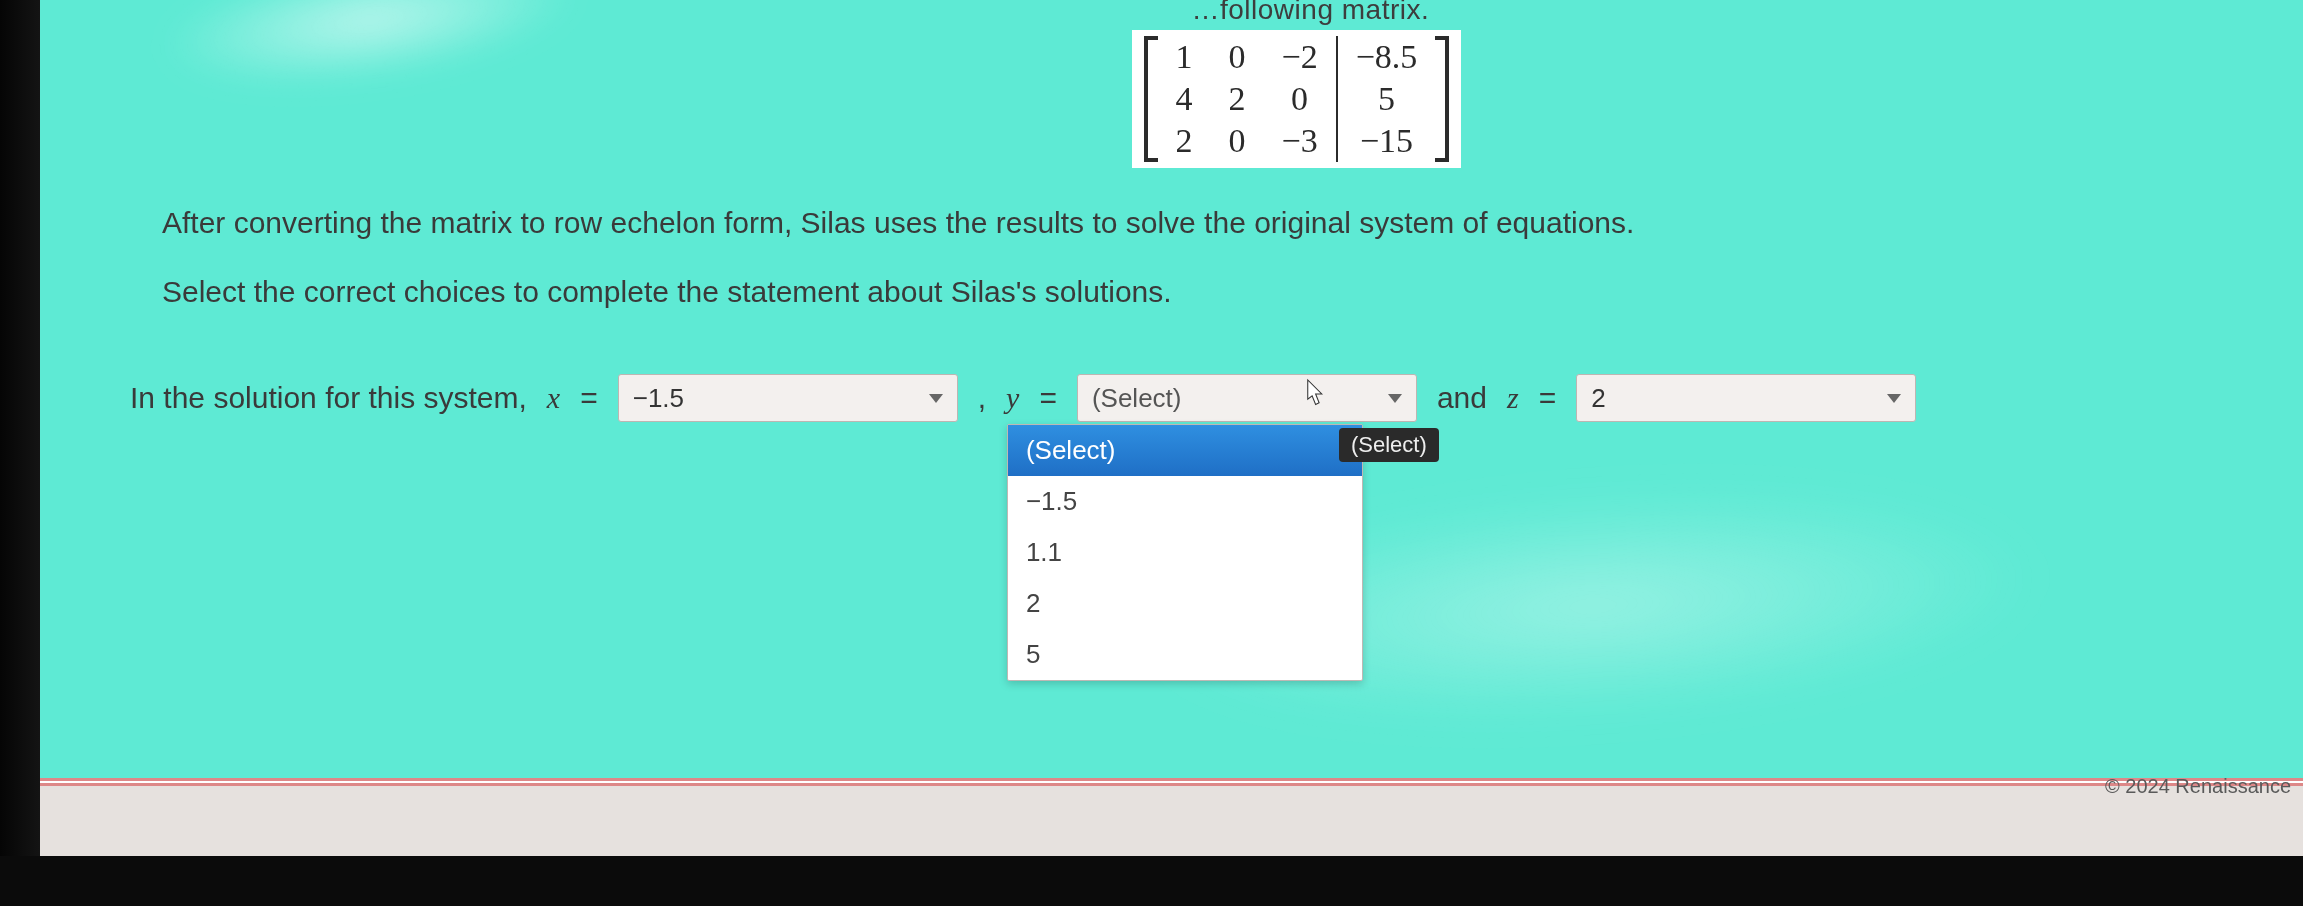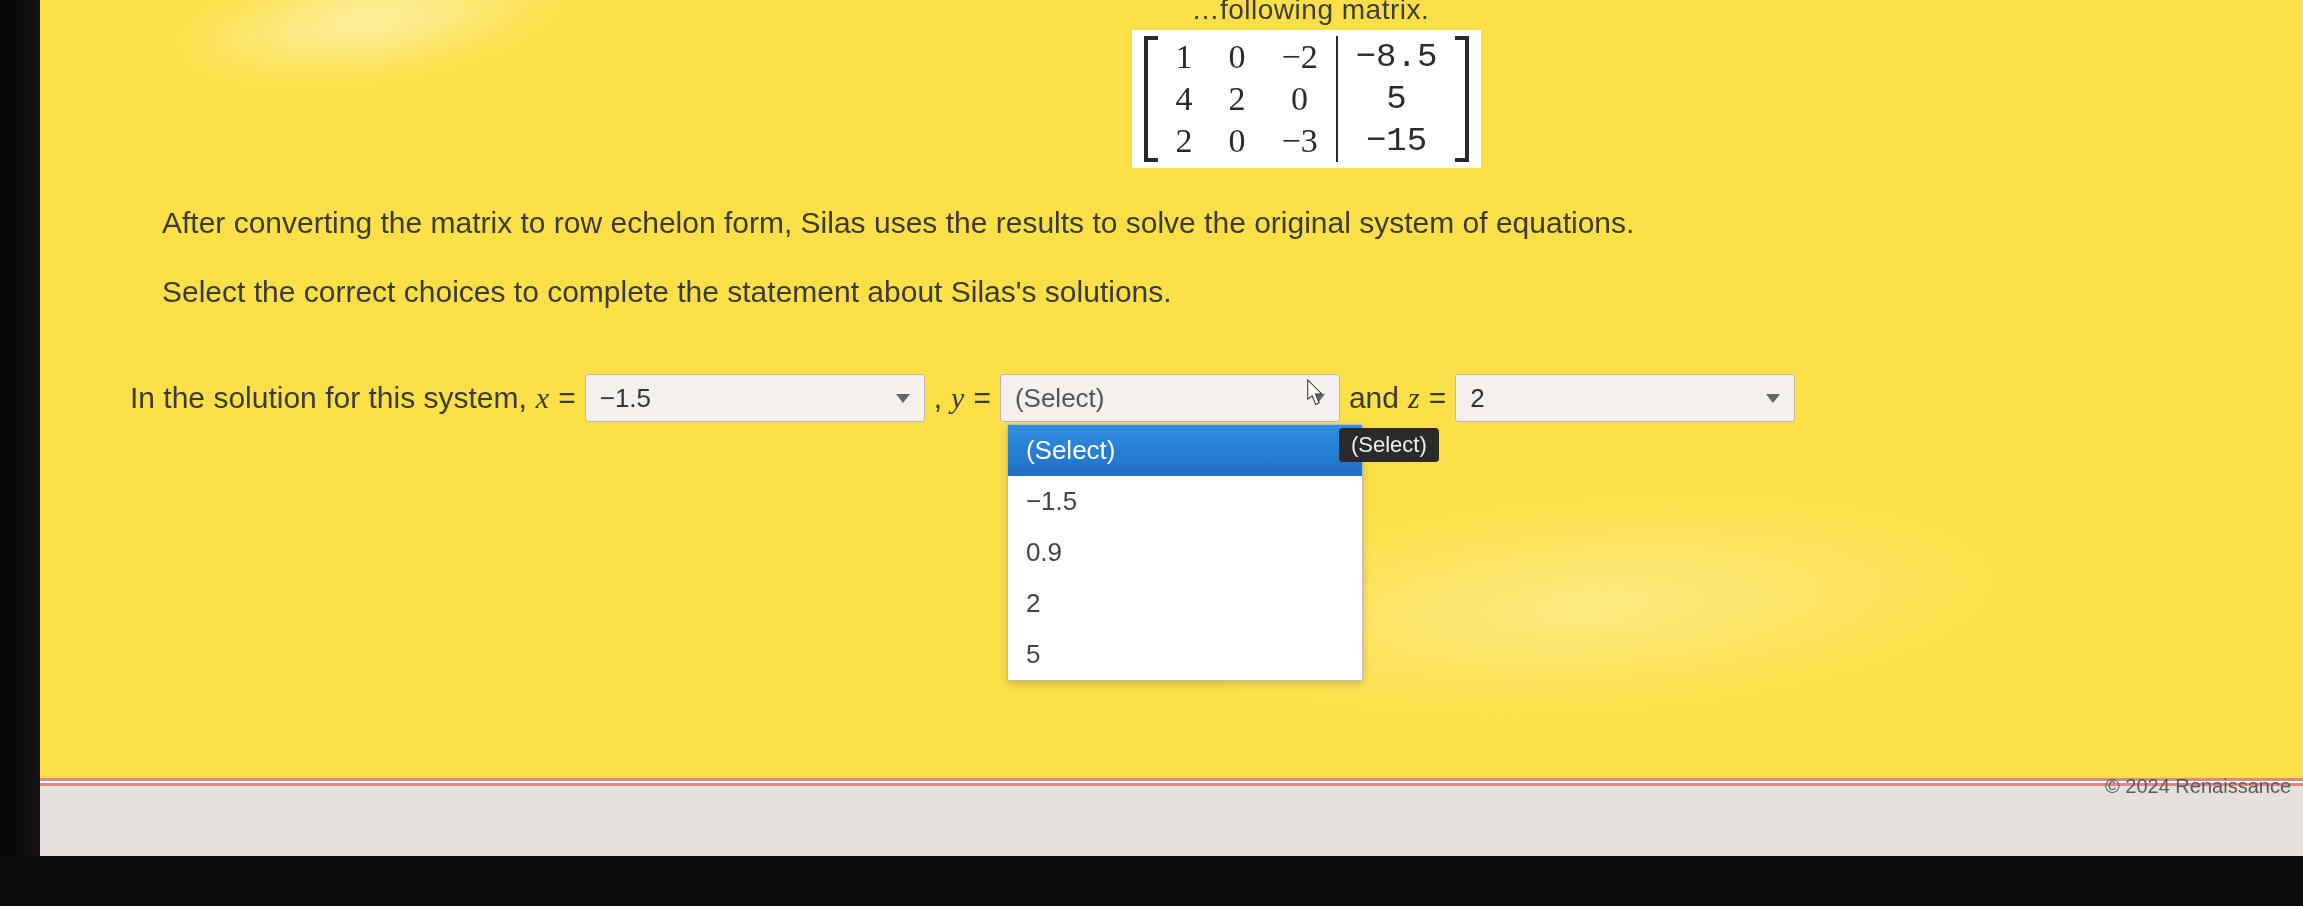--- a/index.html
+++ b/index.html
@@ -5,21 +5,21 @@
   * { box-sizing: border-box; margin: 0; padding: 0; }
   html, body { width: 2303px; height: 906px; overflow: hidden; }
   body {
     font-family: Verdana, Geneva, sans-serif;
     background: #111;
     position: relative;
   }
   .screen {
     position: absolute;
     left: 40px; top: 0; right: 0; bottom: 50px;
-    background: #fde047;
+    background: #5eead4;
     padding: 0 60px 0 60px;
     overflow: hidden;
   }
   
   .glare1 {
     position: absolute; left: 120px; top: -40px; width: 420px; height: 120px;
     background: radial-gradient(ellipse at center, rgba(255,255,255,0.55), rgba(255,255,255,0) 70%);
     transform: rotate(-8deg); filter: blur(14px); pointer-events:none;
   }
   .glare2 {
@@ -46,33 +46,33 @@
   }
   .bracket.left::before { left:0; top:0; bottom:0; width:4px; }
   .bracket.left::after  { left:0; top:0; width:14px; height:4px; }
   .bracket.left .bot    { position:absolute; left:0; bottom:0; width:14px; height:4px; background:#2b2b2b; }
   .bracket.right::before{ right:0; top:0; bottom:0; width:4px; }
   .bracket.right::after { right:0; top:0; width:14px; height:4px; }
   .bracket.right .bot   { position:absolute; right:0; bottom:0; width:14px; height:4px; background:#2b2b2b;}
   .mx { display:flex; }
   .mx table { border-collapse: collapse; }
   .mx td { font-size: 34px; padding: 2px 18px; text-align: center; }
-  .aug-sep { border-left: 2.5px solid #2b2b2b; font-family: Liberation Mono, monospace; }
+  .aug-sep { border-left: 2.5px solid #2b2b2b; }
 
   .para {
     font-size: 30px; color: #3a3a3a; line-height: 1.5;
     margin-bottom: 24px;
     margin-left: 32px;
   }
   .content { position: absolute; left: 90px; right: 60px; top: 200px; }
 
   .answer-row {
     margin-top: 60px;
     font-size: 30px; color: #3a3a3a;
-    display: flex; align-items: center; flex-wrap: wrap; gap: 9px;
+    display: flex; align-items: center; flex-wrap: wrap; gap: 20px;
   }
   .it { font-style: italic; font-family: Georgia, serif; }
 
   .select-box {
     display: inline-flex; align-items: center; justify-content: space-between;
     min-width: 340px; height: 48px;
     background: #f3f0ee;
     border: 1px solid #bdb6b2;
     border-radius: 3px;
     padding: 0 14px;
@@ -211,21 +211,21 @@
       <span class="select-box val">
         <span>2</span>
         <span class="caret"></span>
       </span>
     </div>
   </div>
 
   <div id="ddY" class="dropdown" style="left: 966.906px; top: 424px; width: 356px;">
     <div class="opt sel">(Select)</div>
     <div class="opt">−1.5</div>
-    <div class="opt">0.9</div>
+    <div class="opt">1.1</div>
     <div class="opt">2</div>
     <div class="opt">5</div>
   </div>
 
   <div id="tipY" class="tooltip" style="left: 1298.91px; top: 428px;">(Select)</div>
 
   <div id="cur" class="cursor" style="left: 1258.91px; top: 378px;">
     <svg viewBox="0 0 32 36">
       <path d="M10 2 L10 24 L15 20 L19 30 L23 28 L19 18 L26 18 Z" fill="#fff" stroke="#333" stroke-width="1.2"></path>
     </svg>

